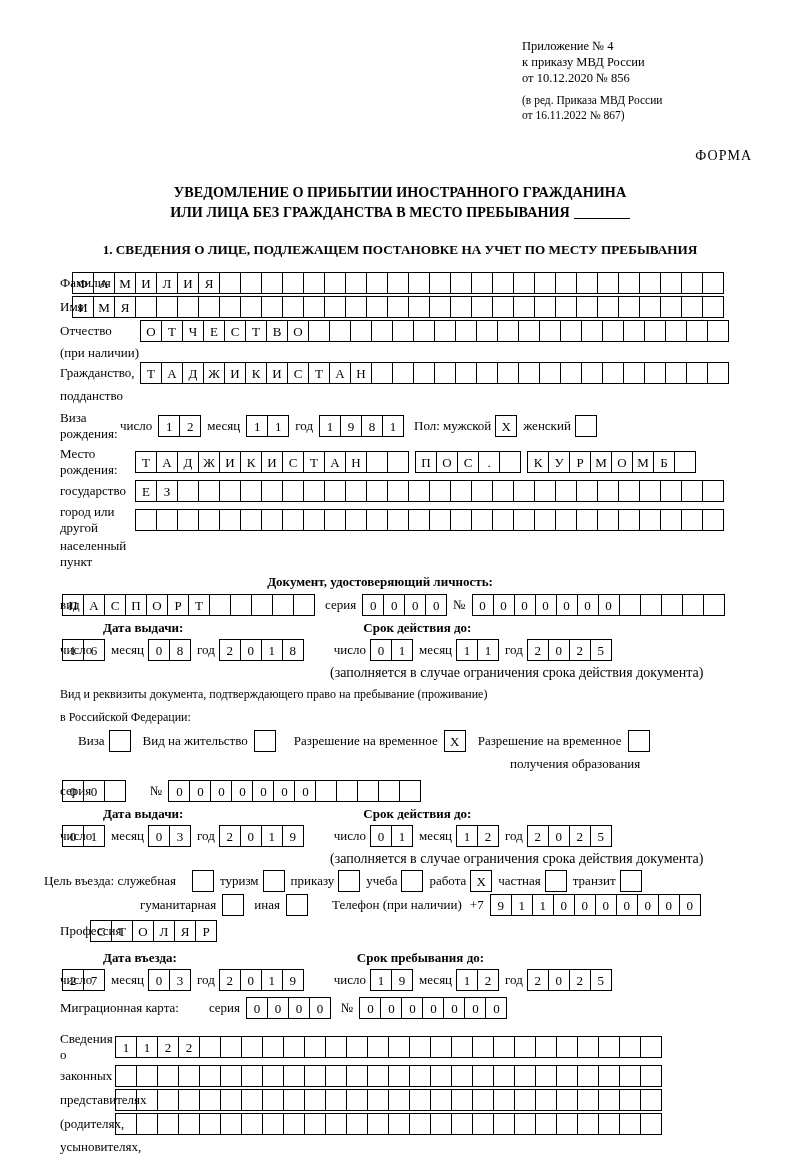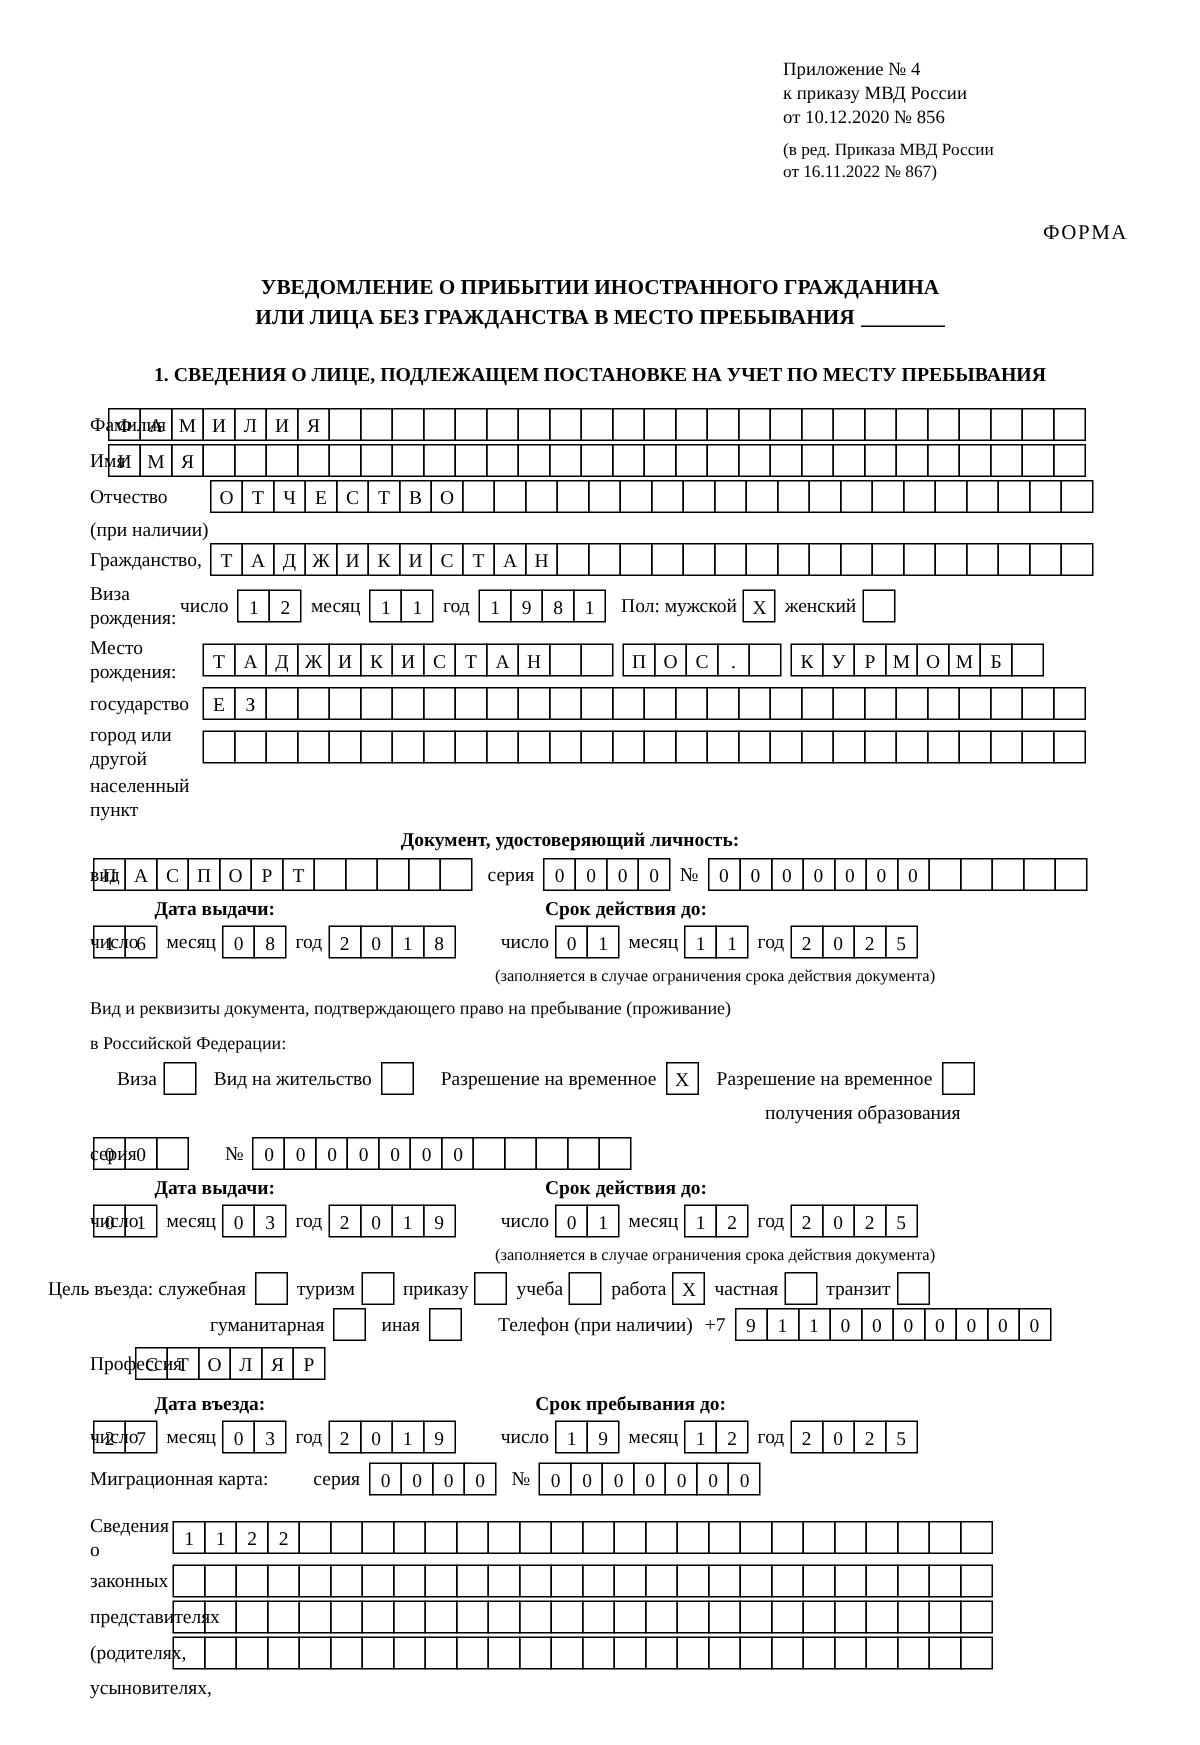--- a/index.html
+++ b/index.html
@@ -32,21 +32,21 @@
     font-size:13px;
     font-family:"Liberation Serif", serif;
   }
   .cell.first{margin-left:0;}
   .t{font-size:13px;}
   .t.b{font-weight:bold;}
   .mr4{margin-right:4px;}
   .mr6{margin-right:6px;}
   .ml6{margin-left:6px;}
   .ml10{margin-left:10px;}
-  .note{font-size:11px;}
+  .note{font-size:14px;}
   .smallcaption{font-size:12px;}
 </style>
 </head>
 <body>
 
 <div class="page">
 
   <div class="hdr">
     <div>Приложение № 4</div>
     <div>к приказу МВД России</div>
@@ -203,20 +203,23 @@
           <div class="cell"></div>
           <div class="cell"></div>
           <div class="cell"></div>
           <div class="cell"></div>
           <div class="cell"></div>
           <div class="cell"></div>
           <div class="cell"></div>
           <div class="cell"></div>
           <div class="cell"></div>
         </div>
+    </div>
+    <div class="row" style="min-height:20px">
+      <div class="lab" style="width:140px">подданство</div>
     </div>
 
     <div class="row" style="margin-top:4px">
       <div class="lab" style="width:120px">Виза рождения:</div>
       <div class="t mr6">число</div>
       <div class="boxes" id="birth-day">
           <div class="cell first">1</div>
           <div class="cell">2</div>
         </div>
       <div class="t ml6 mr6">месяц</div>
@@ -534,21 +537,21 @@
           <div class="cell">5</div>
         </div>
     </div>
 
     <div class="row" style="min-height:19px">
       <div style="width:330px"></div>
       <div class="note">(заполняется в случае ограничения срока действия документа)</div>
     </div>
 
     <div class="row" style="margin-top:2px">
-      <div class="lab" style="width:auto;padding-left:32px;margin-right:6px">Цель въезда: служебная</div>
+      <div class="lab" style="width:auto;padding-left:44px;margin-right:16px">Цель въезда: служебная</div>
       <div class="boxes" id="pu-0">
           <div class="cell first"></div>
         </div>
       <div class="t ml6 mr4">туризм</div>
       <div class="boxes" id="pu-1">
           <div class="cell first"></div>
         </div>
       <div class="t ml6 mr4">приказу</div>
       <div class="boxes" id="pu-2">
           <div class="cell first"></div>

